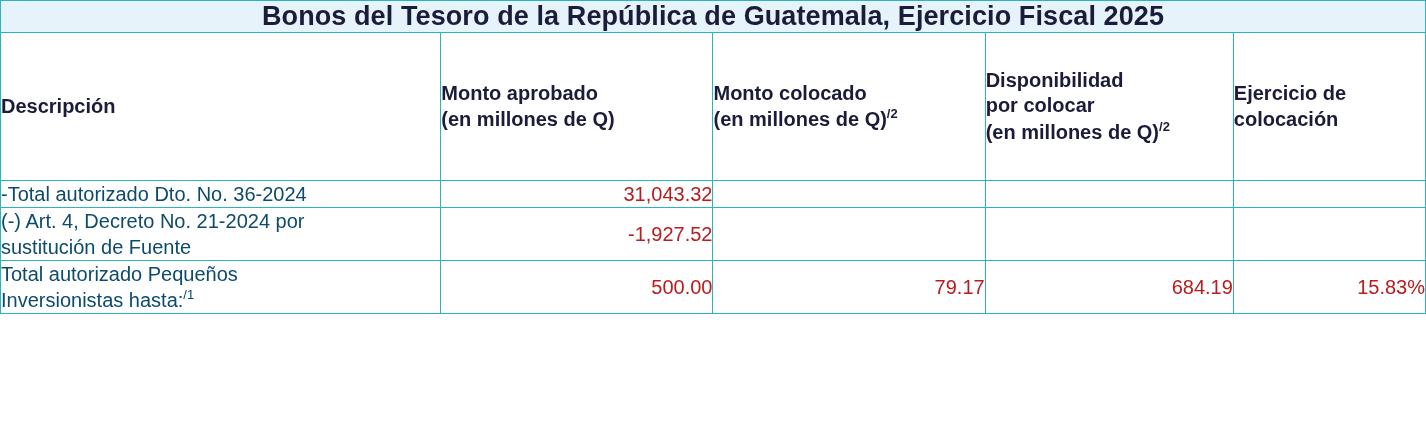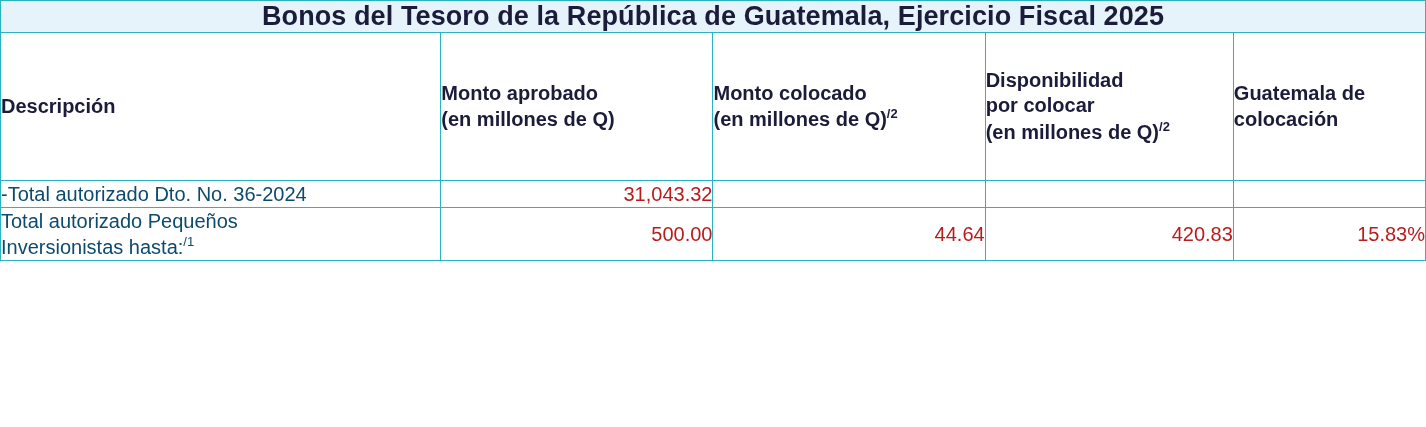--- a/index.html
+++ b/index.html
@@ -117,40 +117,50 @@
         <th class="hdr">
           <div>Monto colocado</div>
           <div><span>(en millones de Q)</span><span class="sup">/2</span></div>
         </th>
         <th class="hdr">
           <div>Disponibilidad</div>
           <div>por colocar</div>
           <div><span>(en millones de Q)</span><span class="sup">/2</span></div>
         </th>
         <th class="hdr">
-          <div>Guatemala de</div>
+          <div>Ejercicio de</div>
           <div>colocación</div>
         </th>
       </tr>
 
       <tr>
         <td class="lbl">-Total autorizado Dto. No. 36-2024</td>
         <td class="num">31,043.32</td>
         <td class="num empty"></td>
         <td class="num empty"></td>
         <td class="num empty"></td>
       </tr>
 
+      <tr>
+        <td class="lbl">
+          <div>(-) Art. 4, Decreto No. 21-2024 por</div>
+          <div>sustitución de Fuente</div>
+        </td>
+        <td class="num">-1,927.52</td>
+        <td class="num empty"></td>
+        <td class="num empty"></td>
+        <td class="num empty"></td>
+      </tr>
 
 
       <tr>
         <td class="lbl">
           <div>Total autorizado Pequeños</div>
           <div><span>Inversionistas hasta:</span><span class="sup-sm">/1</span></div>
         </td>
         <td class="num">500.00</td>
-        <td class="num">44.64</td>
-        <td class="num">420.83</td>
+        <td class="num">79.17</td>
+        <td class="num">684.19</td>
         <td class="num">15.83%</td>
       </tr>
     </tbody>
   </table>
 </div>
 
 </body></html>

